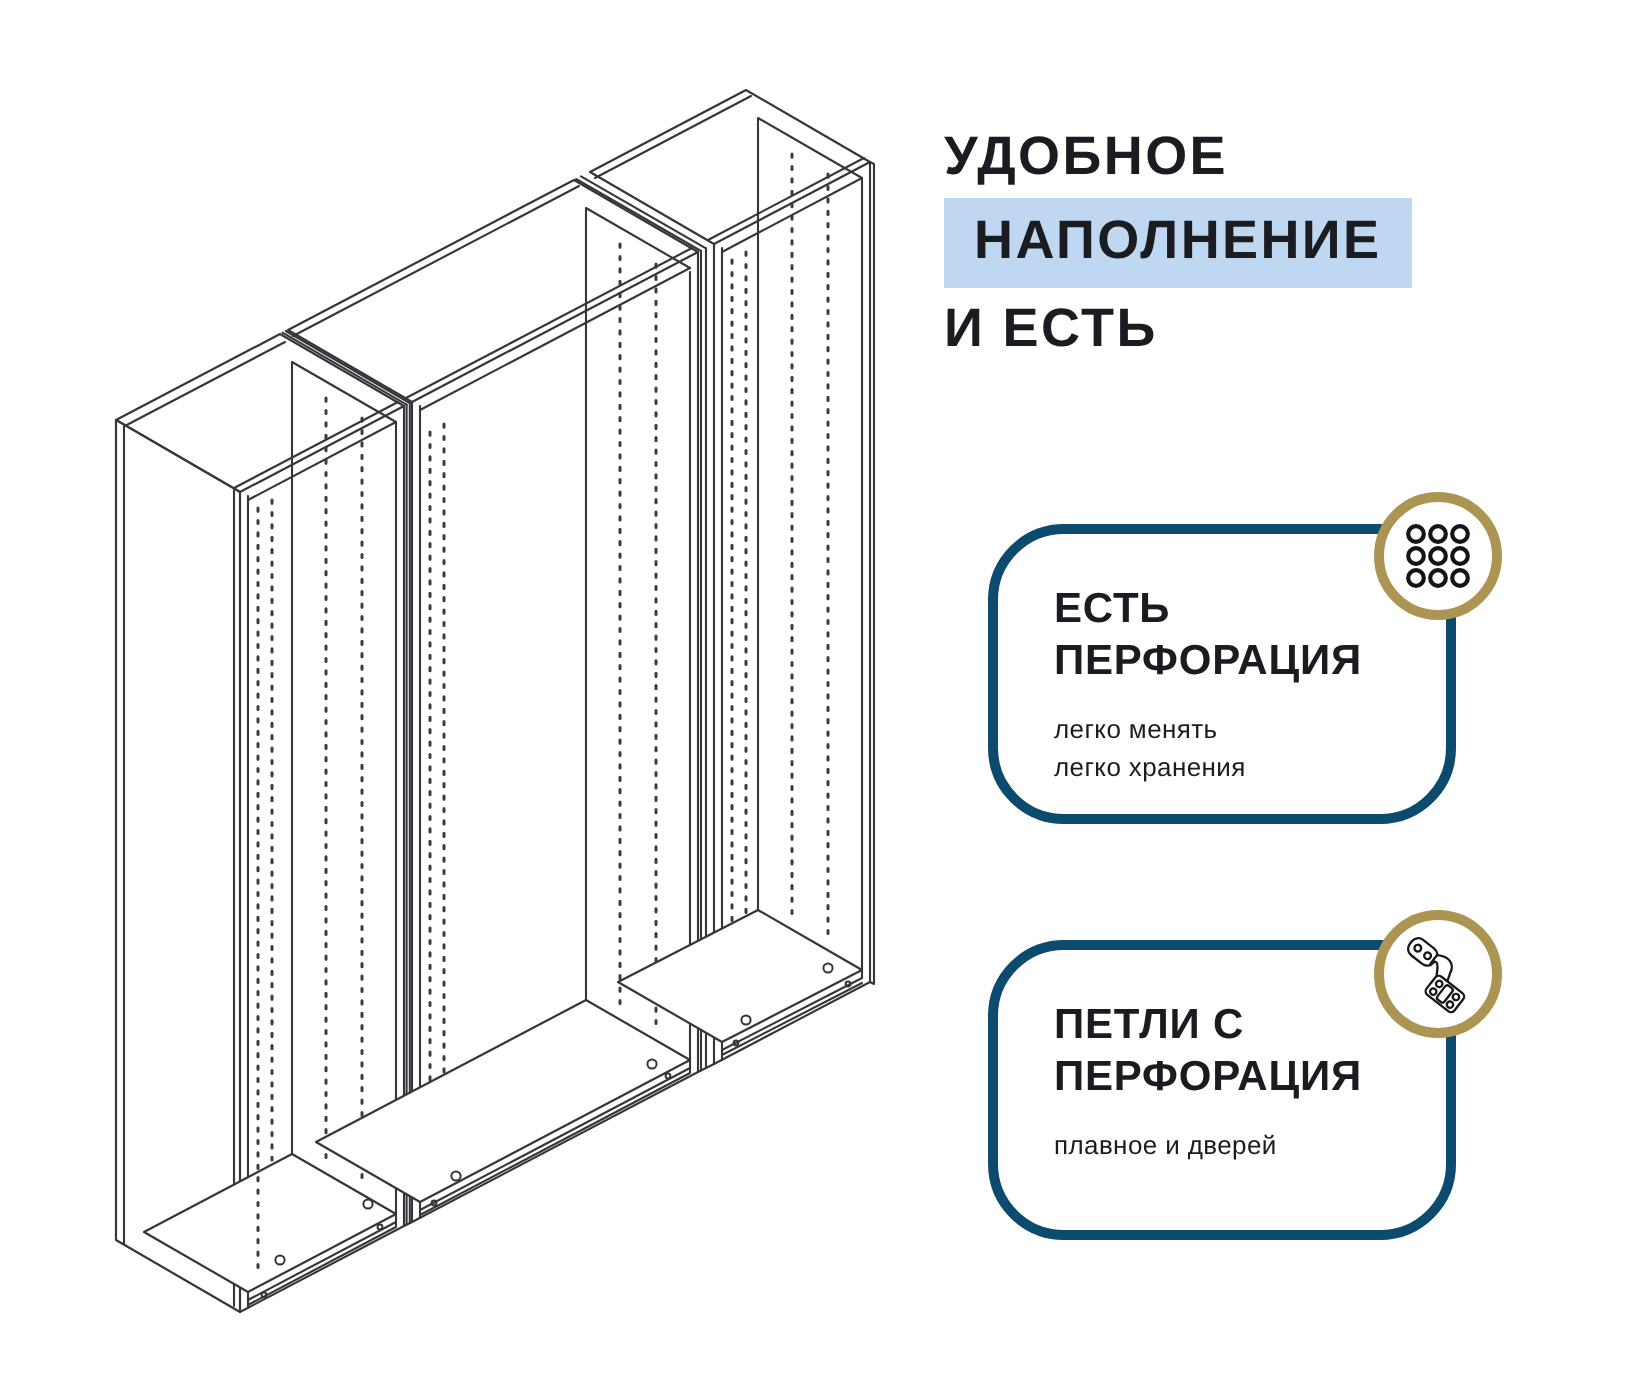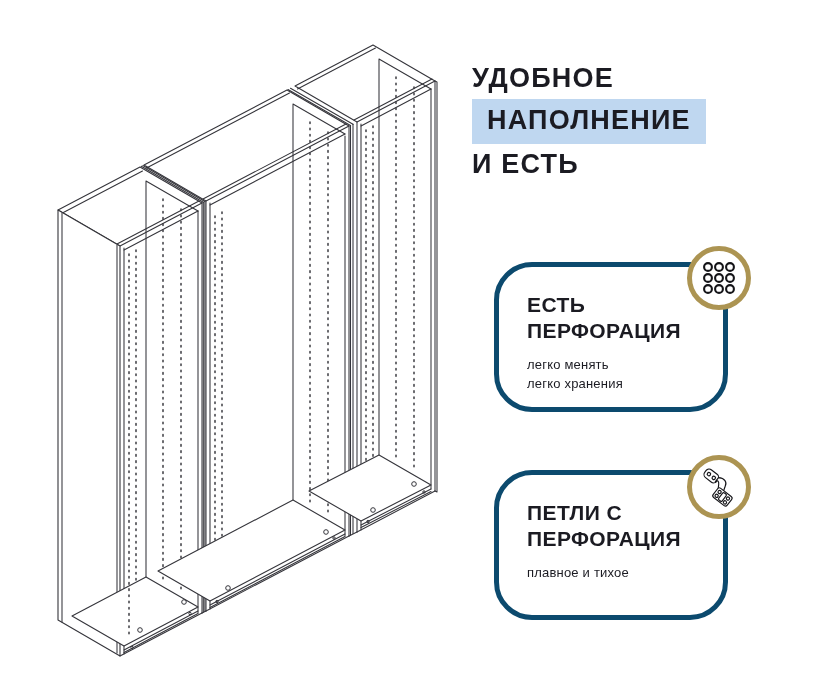--- a/index.html
+++ b/index.html
@@ -161,21 +161,21 @@
       </g>
     </svg>
   </div>
 
   <div class="card card2">
     <div class="card-title">
       <div>ПЕТЛИ С</div>
       <div>ПЕРФОРАЦИЯ</div>
     </div>
     <div class="card-desc">
-      <div>плавное и тихое</div>
+      <div>плавное и дверей</div>
     </div>
   </div>
   <div class="badge badge2">
     <svg width="46" height="46" viewBox="0 0 52 52">
       <g fill="#fff" stroke="#16161a" stroke-width="1.3" stroke-linejoin="round" transform="rotate(38 26 26)">
 
         <rect x="3" y="16" width="17" height="11" rx="4.5"></rect>
         <circle cx="8" cy="21.5" r="1.9"></circle>
         <circle cx="15" cy="21.5" r="1.9"></circle>
 

